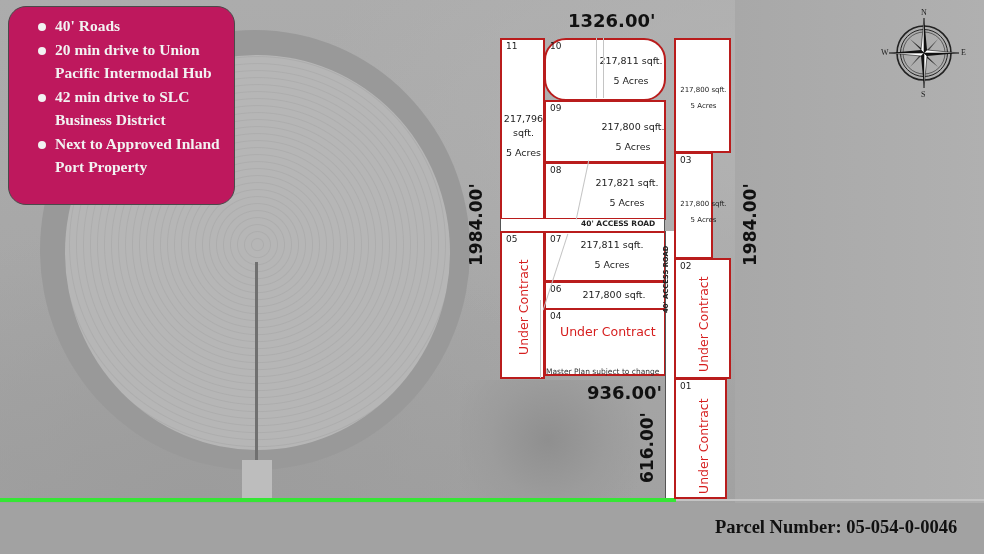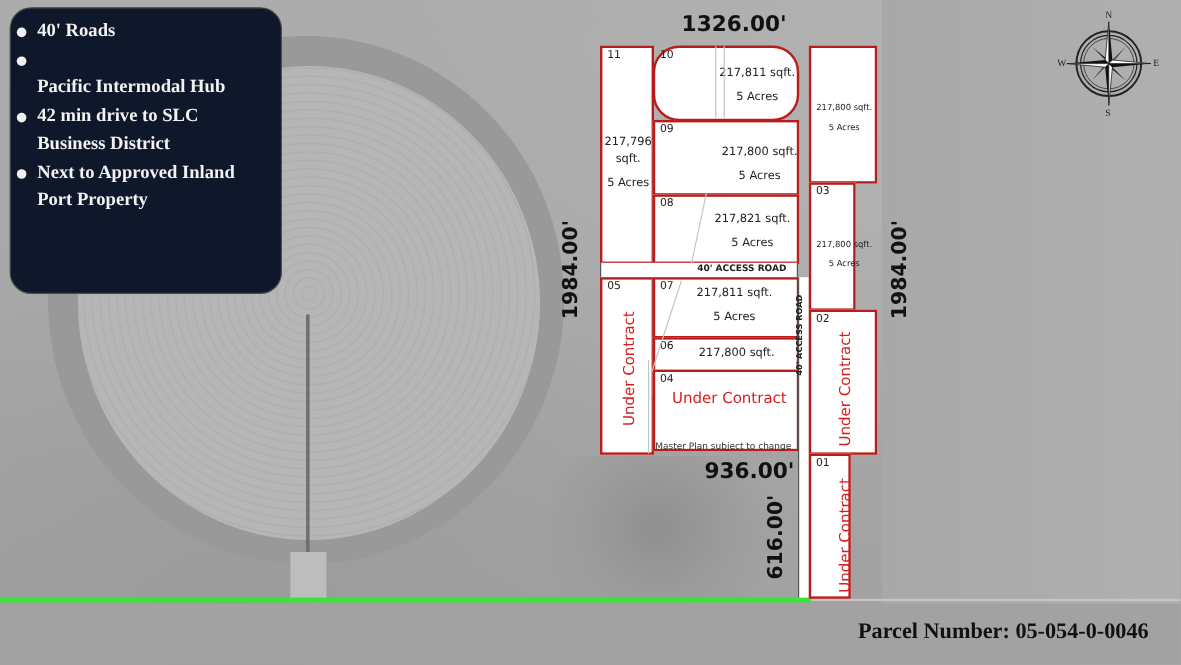--- a/index.html
+++ b/index.html
@@ -21,23 +21,23 @@
   .pivot-lane { position: absolute; left: 242px; top: 460px; width: 30px; height: 42px; background: #bdbdbd; }
   .right-fields { position: absolute; left: 735px; top: 0; width: 249px; height: 554px;
     background: linear-gradient(90deg, #a8a8a8, #b0b0b0); }
   .settlement { position: absolute; left: 460px; top: 380px; width: 220px; height: 120px;
     background: radial-gradient(circle at 40% 50%, #8f8f8f 0%, #9c9c9c 40%, transparent 70%); }
   .bottom-strip { position: absolute; left: 0; top: 503px; width: 984px; height: 51px; background: #a2a2a2; }
   .road-green { position: absolute; left: 0; top: 498px; width: 676px; height: 4px; background: #35e635; }
   .road-gray { position: absolute; left: 676px; top: 499px; width: 308px; height: 2px; background: #c4c4c4; }
 
   
-  .info-box { position: absolute; left: 8px; top: 6px; width: 227px; height: 239px;
-    background: #0f172a; border: 1.5px solid #4a4a4a; border-radius: 18px;
-    padding: 7px 0 0 4px; }
+  .info-box { position: absolute; left: 8px; top: 6px; width: 227px; height: 199px;
+    background: #be185d; border: 1.5px solid #4a4a4a; border-radius: 18px;
+    padding: 7px 0 0 28px; }
   .info-list { list-style: none; }
   .info-item { position: relative; padding-left: 18px; color: #f2f2f2;
     font-family: "Liberation Serif", serif; font-weight: bold; font-size: 15.5px; line-height: 23.5px; }
   .info-item .bullet { position: absolute; left: 1px; top: 9px; width: 8px; height: 8px; border-radius: 50%; background: #f2f2f2; }
 
   
   .compass { position: absolute; left: 883px; top: 12px; width: 82px; height: 82px; }
   .compass-letter { position: absolute; font-family: "Liberation Serif", serif; font-size: 8px; color: #222; }
 
   
@@ -87,21 +87,21 @@
 </div>
 
 <div class="info-box">
   <ul class="info-list">
     <li class="info-item">
       <span class="bullet"></span>
       <span>40' Roads</span>
     </li>
     <li class="info-item">
       <span class="bullet"></span>
-      <br>
+      <span>20 min drive to Union</span><br>
       <span>Pacific Intermodal Hub</span>
     </li>
     <li class="info-item">
       <span class="bullet"></span>
       <span>42 min drive to SLC</span><br>
       <span>Business District</span>
     </li>
     <li class="info-item">
       <span class="bullet"></span>
       <span>Next to Approved Inland</span><br>
@@ -226,18 +226,18 @@
   <span class="lot-num">03</span>
   <div class="lot-area small" style="left:0;top:45px;width:55px;">
     <span class="sq">217,800 sqft.</span>
     <span class="ac">5 Acres</span>
   </div>
 </div>
 <div class="lot" style="left:674px;top:258px;width:57px;height:121px;">
   <span class="lot-num">02</span>
   <span class="contract rot" style="left:20px;top:112px;">Under Contract</span>
 </div>
-<div class="lot" style="left:674px;top:378px;width:35px;height:121px;">
+<div class="lot" style="left:674px;top:378px;width:53px;height:121px;">
   <span class="lot-num">01</span>
   <span class="contract rot" style="left:20px;top:114px;">Under Contract</span>
 </div>
 
 <div class="parcel-number">Parcel Number: 05-054-0-0046</div>
 
 </body></html>

